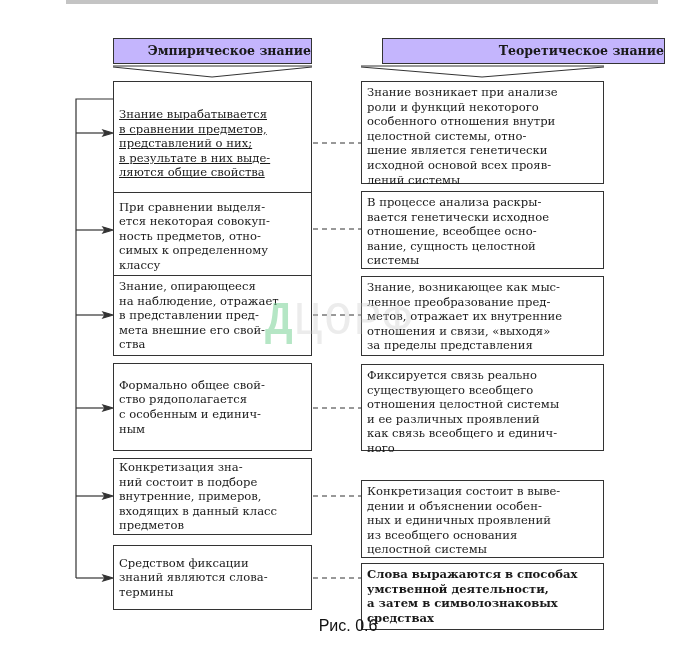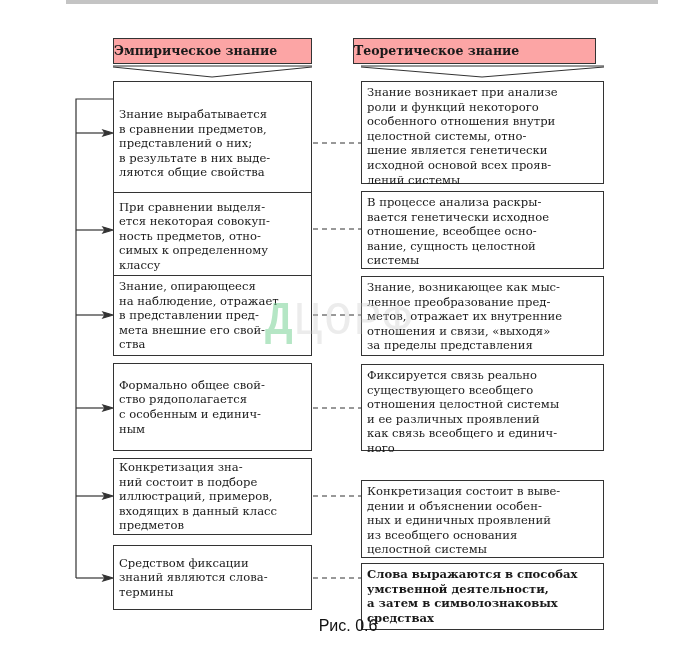--- a/index.html
+++ b/index.html
@@ -1,22 +1,22 @@
 <!DOCTYPE html>
 <html><head>
 <meta charset="utf-8">
 <style>
   html, body { margin: 0; padding: 0; background: #ffffff; }
   body { width: 696px; height: 646px; position: relative; overflow: hidden;
          font-family: "DejaVu Serif", "Liberation Serif", serif; color: #1a1a1a; }
   .topbar { position: absolute; left: 66px; top: 0; width: 592px; height: 4px; background: #c4c4c4; }
   .hdr { position: absolute; top: 38px; height: 26px; border: 1.3px solid #333; box-sizing: border-box;
-         background: #fca5a5; font-weight: bold; font-size: 12.5px; text-align: left; line-height: 24px; }
+         background: #c4b5fd; font-weight: bold; font-size: 12.5px; text-align: right; line-height: 24px; }
   .hdr-l { left: 113px; width: 199px; }
-  .hdr-r { left: 353px; width: 243px; }
+  .hdr-r { left: 382px; width: 283px; }
   .box { position: absolute; border: 1.3px solid #333; box-sizing: border-box; background: #fff;
          font-size: 11.6px; line-height: 14.6px; padding: 3px 5px; display: flex; align-items: center; }
   .box .txt { white-space: pre-line; }
   .col-l { left: 113px; width: 199px; }
   .col-r { left: 361px; width: 243px; align-items: flex-start; }
   .caption { position: absolute; left: 0; width: 696px; top: 617px; text-align: center;
              font-family: "Liberation Sans", sans-serif; font-size: 16px; color: #111; }
   .watermark { position: absolute; left: 265px; top: 296px; font-family: Liberation Mono, monospace;
                font-size: 46px; font-weight: bold; color: rgba(120, 210, 150, 0.55); letter-spacing: 2px; pointer-events: none; }
   .watermark .rest { color: rgba(200, 200, 200, 0.35); font-weight: normal; }
@@ -60,21 +60,21 @@
   <g stroke="#333" stroke-width="1" stroke-dasharray="5,4">
     <line x1="313" y1="143" x2="361" y2="143"></line>
     <line x1="313" y1="229" x2="361" y2="229"></line>
     <line x1="313" y1="315" x2="361" y2="315"></line>
     <line x1="313" y1="408" x2="361" y2="408"></line>
     <line x1="313" y1="496" x2="361" y2="496"></line>
     <line x1="313" y1="578" x2="361" y2="578"></line>
   </g>
 </svg>
 
-<div class="box col-l" style="top:81px;height:125px;">
+<div class="box col-l" style="top:81px;height:125px;text-decoration:underline;">
   <span class="txt">Знание вырабатывается
 в сравнении предметов,
 представлений о них;
 в результате в них выде-
 ляются общие свойства</span>
 </div>
 <div class="box col-l" style="top:192px;height:88px;">
   <span class="txt">При сравнении выделя-
 ется некоторая совокуп-
 ность предметов, отно-
@@ -90,21 +90,21 @@
 </div>
 <div class="box col-l" style="top:363px;height:88px;">
   <span class="txt">Формально общее свой-
 ство рядополагается
 с особенным и единич-
 ным</span>
 </div>
 <div class="box col-l" style="top:458px;height:77px;">
   <span class="txt">Конкретизация зна-
 ний состоит в подборе
-иллюстраций, примеров,
+внутренние, примеров,
 входящих в данный класс
 предметов</span>
 </div>
 <div class="box col-l" style="top:545px;height:65px;">
   <span class="txt">Средством фиксации
 знаний являются слова-
 термины</span>
 </div>
 
 <div class="box col-r" style="top:81px;height:103px;">

